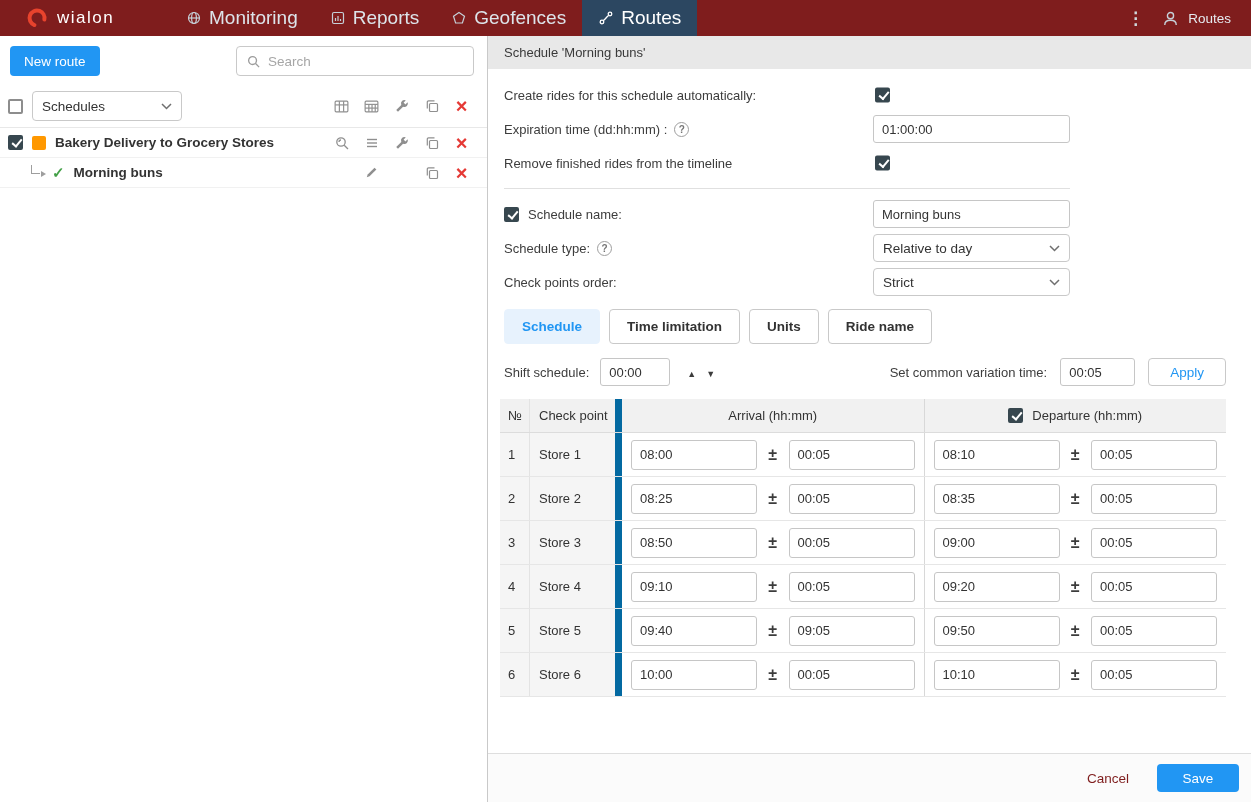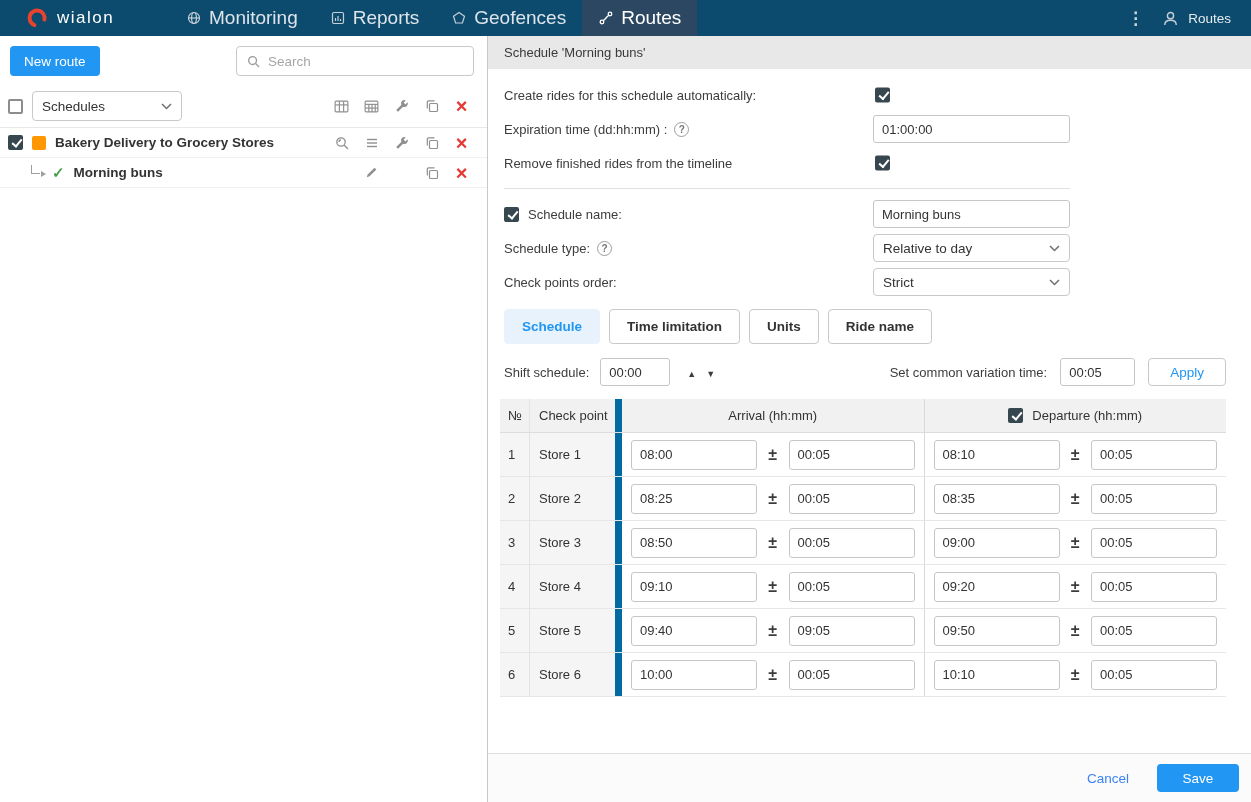--- a/index.html
+++ b/index.html
@@ -1,21 +1,21 @@
 <!DOCTYPE html>
 <html><head>
 <meta charset="utf-8">
 <style>
   * { box-sizing: border-box; margin: 0; padding: 0; }
   html,body { width:1251px; height:802px; }
   body { font-family:"Liberation Sans", sans-serif; background:#fff; overflow:hidden; }
   .app { width:1251px; height:802px; display:flex; flex-direction:column; }
 
   
-  .navbar { height:36px; background:#0c4a6e; display:flex; align-items:stretch; flex-shrink:0; color:#dfe6ec; }
+  .navbar { height:36px; background:#7f1d1d; display:flex; align-items:stretch; flex-shrink:0; color:#dfe6ec; }
   .brand { display:flex; align-items:center; gap:9px; padding:0 0 0 26px; width:170px; cursor:pointer; }
   .brand-text { font-size:17px; color:#fff; letter-spacing:1.5px; font-weight:400; }
   .nav-tabs { display:flex; align-items:stretch; }
   .nav-item { display:flex; align-items:center; gap:7px; padding:0 16px; font-size:19px; color:#dde4ea; cursor:pointer; }
   .nav-item.active { background:#2c4761; color:#fff; }
   .nav-right { margin-left:auto; display:flex; align-items:center; padding-right:20px; }
   .kebab { padding:0 18px; cursor:pointer; }
   .kebab::after { content:"⋮"; font-size:17px; color:#cfd8dc; font-weight:bold; }
   .nav-user-label { font-size:13.5px; color:#e6ebf0; margin-left:9px; }
 
@@ -95,21 +95,21 @@
   .t-row .c-num, .t-row .c-cp { background:#f5f5f5; }
   .t-row .c-arr, .t-row .c-dep { justify-content:space-between; padding:0 9px; }
   .t-row .c-dep { border-left:1px solid #d8d8d8; }
   .cell { width:126px; height:30px; }
   .pm { cursor:default; }
   .pm::after { content:"±"; font-size:16px; font-weight:bold; color:#3c3c3c; }
   .t-head .cb, .t-row .cb { width:15px; height:15px; }
 
   
   .rp-footer { height:49px; flex-shrink:0; border-top:1px solid #dedede; background:#fbfbfb; display:flex; align-items:center; justify-content:flex-end; gap:8px; padding:0 12px; }
-  .btn-text { background:none; border:none; color:#3b82f6; font-size:13.5px; padding:0 20px; height:30px; cursor:pointer; font-family:inherit; }
+  .btn-text { background:none; border:none; color:#7f1d1d; font-size:13.5px; padding:0 20px; height:30px; cursor:pointer; font-family:inherit; }
   .rp-footer .btn-primary { width:82px; height:28px; }
 
   svg.ic { flex-shrink:0; }
 </style>
 </head>
 <body>
 
 <div class="app">
 
   <header class="navbar">

